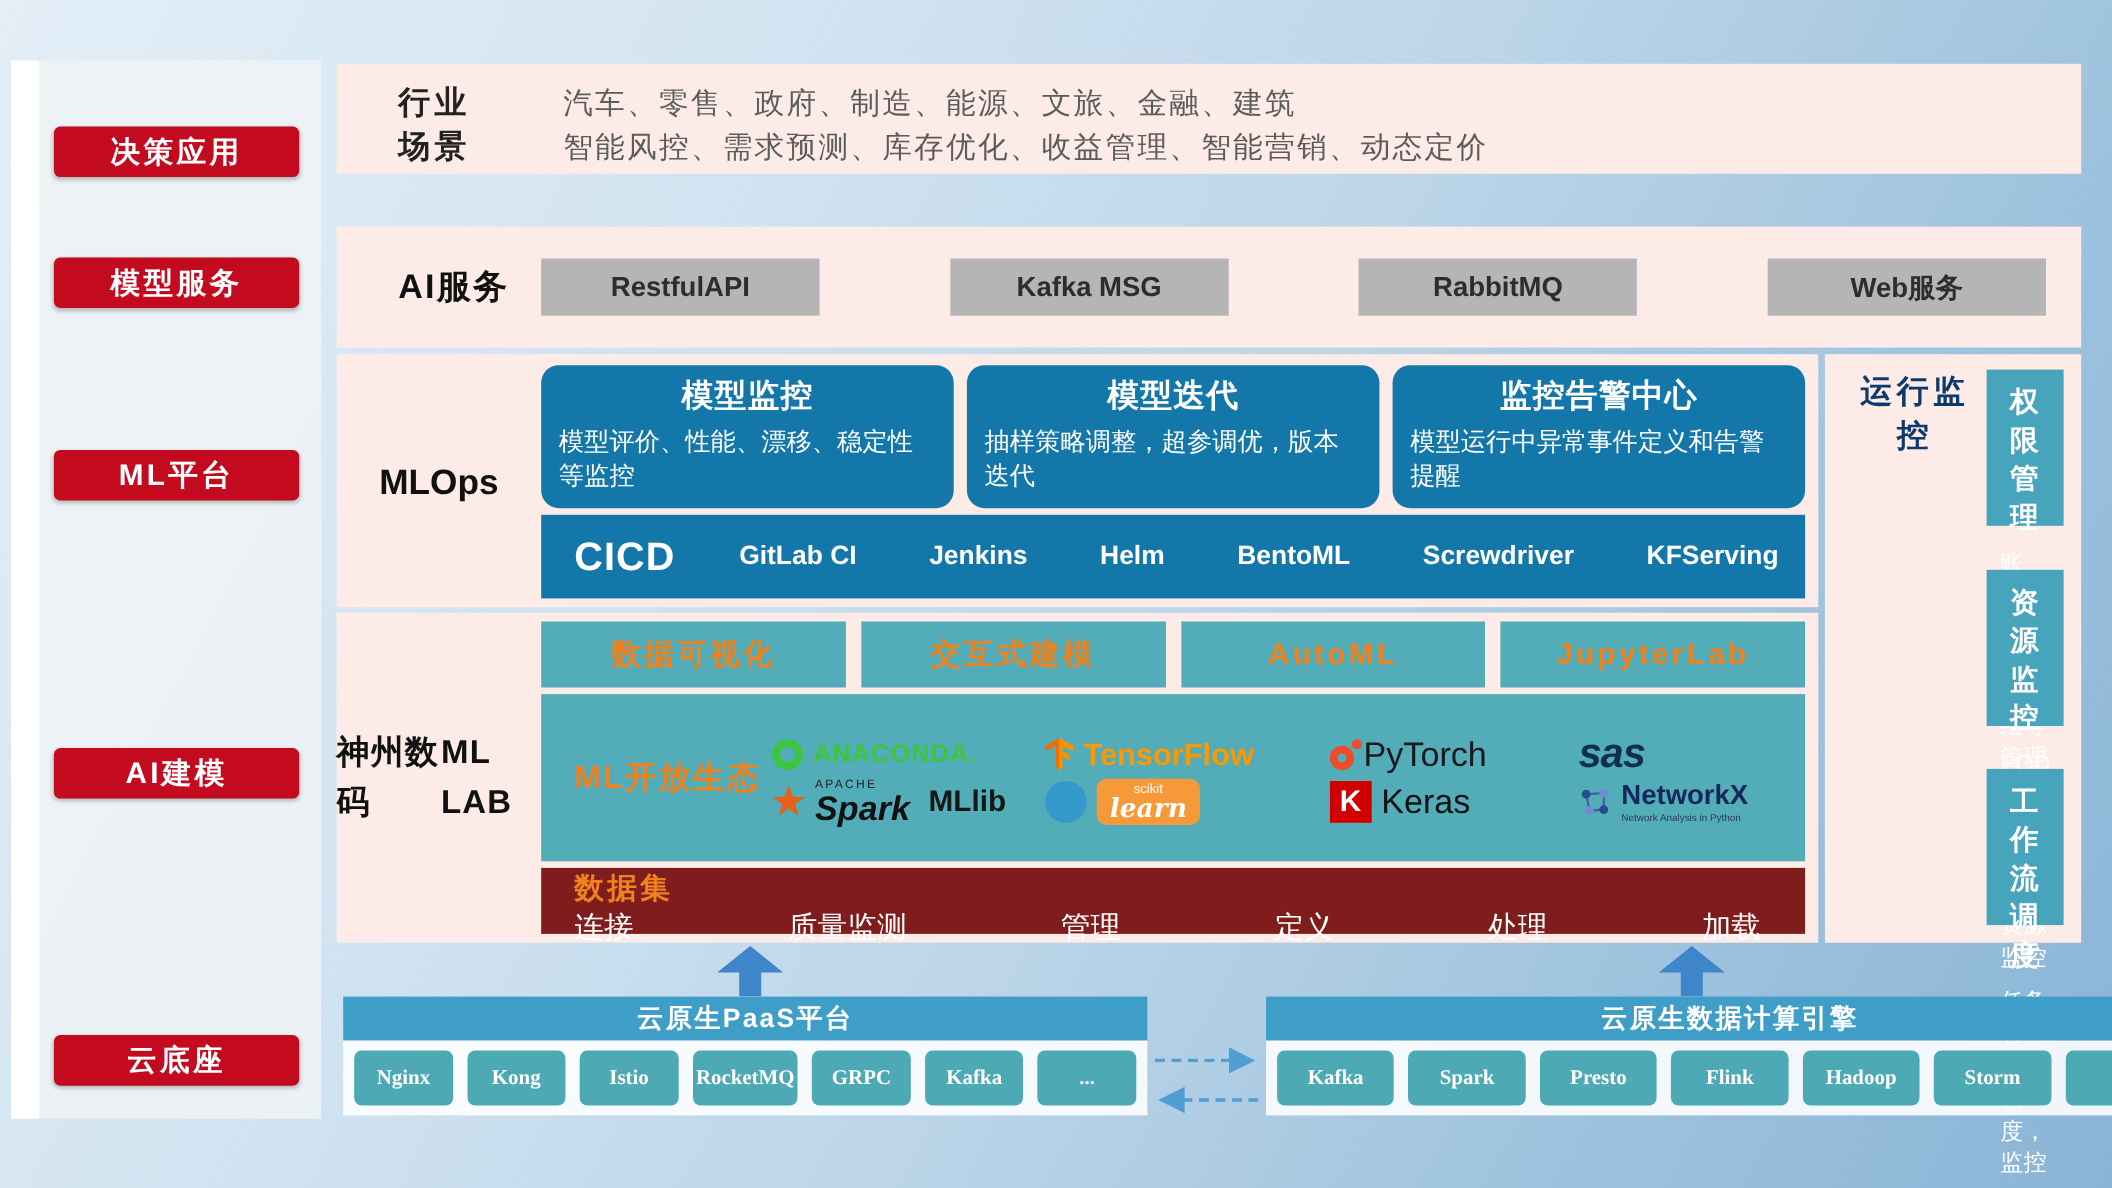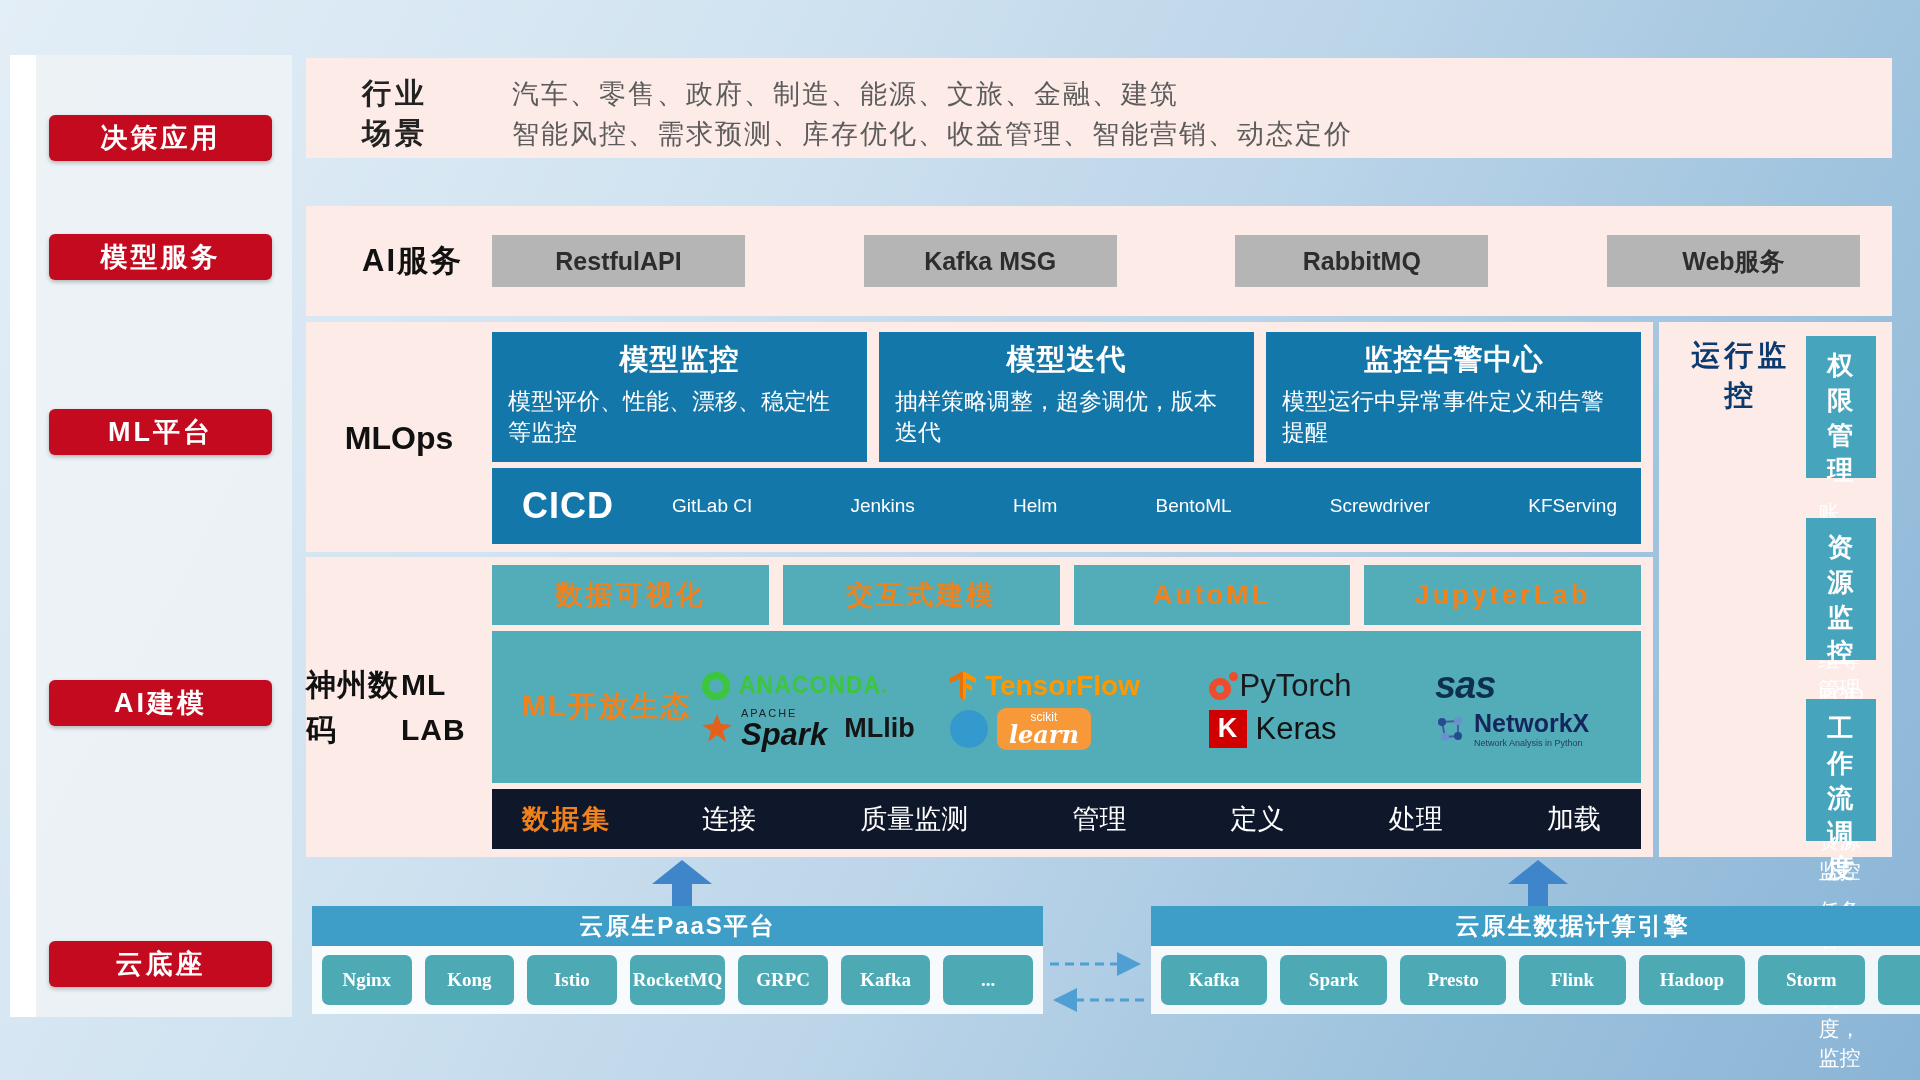--- a/index.html
+++ b/index.html
@@ -40,41 +40,41 @@
   .gray-btn { width:253px; height:52px; background:#b5b5b5; color:#2d2d2d; font-weight:bold; font-size:25px;
               display:flex; align-items:center; justify-content:center; }
 
   
   .row3 { position:absolute; left:306px; top:322px; width:1347px; height:230px;
           display:flex; padding:10px 12px 8px 0; }
   .row3-label { width:186px; display:flex; align-items:center; justify-content:center;
                 font-size:32px; font-weight:bold; color:#111; }
   .row3-content { flex:1; display:flex; flex-direction:column; gap:6px; }
   .mlops-cards { display:flex; gap:12px; height:130px; }
-  .mlops-card { flex:1; background:#1477a9; color:#fff; padding:8px 16px; }
+  .mlops-card { flex:1; background:#1477a9; color:#fff; padding:8px 16px;border-radius:16px; }
   .mlops-card .t { text-align:center; font-size:29px; font-weight:bold; margin-bottom:6px; letter-spacing:1px; }
   .mlops-card .d { font-size:23px; line-height:1.35; }
   .cicd-bar { flex:1; background:#1477a9; display:flex; align-items:center; color:#fff; padding:0 24px 0 30px; }
   .cicd-label { font-size:36px; font-weight:bold; width:150px; letter-spacing:1px; }
   .cicd-tools { flex:1; display:flex; justify-content:space-between; align-items:center; }
-  .cicd-tool { font-size:19px; font-weight:normal; }
+  .cicd-tool { font-size:24px; font-weight:bold; }
 
   
   .row4 { position:absolute; left:306px; top:557px; width:1347px; height:300px;
           display:flex; padding:8px 12px 8px 0; }
   .row4-label { width:186px; display:flex; flex-direction:row; align-items:center; justify-content:center;
                 font-size:30px; font-weight:bold; color:#111; line-height:1.5; letter-spacing:1px; }
   .row4-content { flex:1; display:flex; flex-direction:column; gap:6px; }
   .lab-tools { display:flex; gap:14px; height:60px; }
   .lab-tool { flex:1; background:#52adb8; color:#f0821e; font-size:27px; font-weight:bold;
               display:flex; align-items:center; justify-content:center; letter-spacing:3px; }
   .eco-box { flex:1; background:#52adb8; display:flex; align-items:center; padding:4px 12px 4px 30px; }
   .eco-label { width:180px; color:#f0821e; font-size:29px; font-weight:bold; letter-spacing:2px; }
   .eco-logos { flex:1; display:grid; grid-template-columns:1.15fr 1.2fr 1.05fr 0.9fr; grid-template-rows:1fr 1fr; align-items:center; }
-  .dataset-bar { height:60px; background:#0f172a; display:flex; align-items:center; padding:0 40px 0 30px; }
+  .dataset-bar { height:60px; background:#7f1d1d; display:flex; padding:0 40px 0 30px;flex-direction:column; }
   .dataset-label { color:#f0821e; font-size:27px; font-weight:bold; width:180px; letter-spacing:3px; }
   .dataset-items { flex:1; display:flex; justify-content:space-between; color:#fff; font-size:27px; }
 
   
   .logo { display:flex; align-items:center; gap:9px; }
   .ana-ring { width:28px; height:28px; border:7px solid #3ec53e; border-radius:50%; display:inline-block; flex:none; }
   .ana-text { color:#3ec53e; font-weight:bold; font-size:23px; letter-spacing:1px; }
   .tf-text { color:#ff9800; font-weight:bold; font-size:28px; }
   .pt-ring { width:22px; height:22px; border:7px solid #ee4c2c; border-radius:50%; position:relative; display:inline-block; flex:none; margin-top:6px; }
   .pt-ring::after { content:''; position:absolute; width:9px; height:9px; background:#ee4c2c; border-radius:50%; top:-13px; left:13px; }

